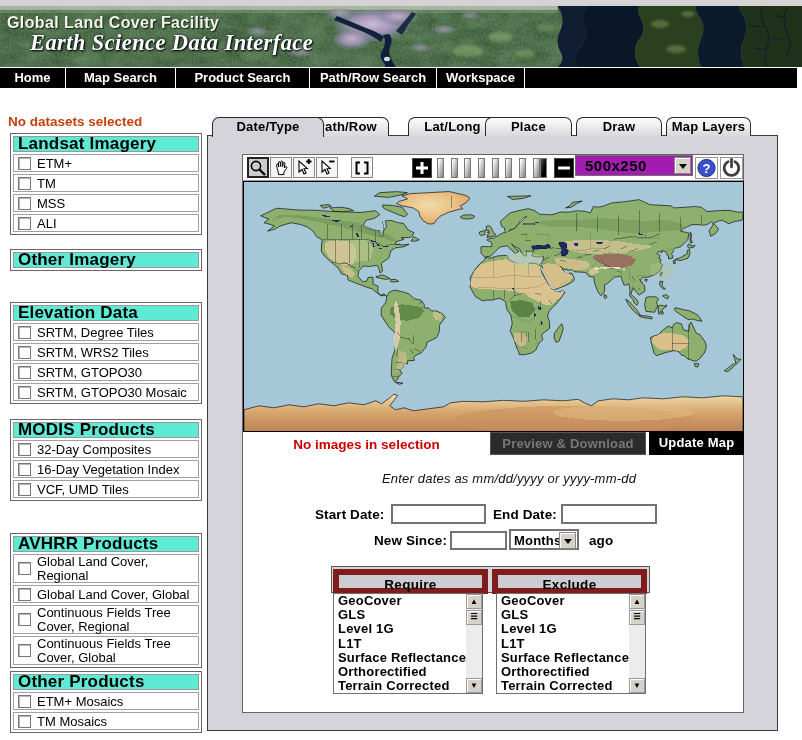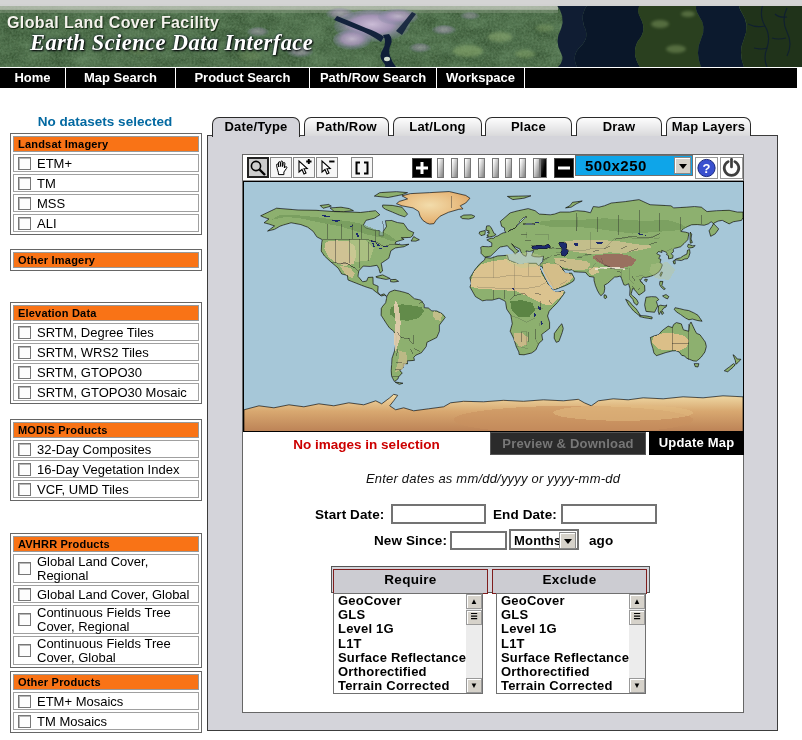--- a/index.html
+++ b/index.html
@@ -3,51 +3,51 @@
 <style>
 *{margin:0;padding:0;box-sizing:border-box}
 body{font-family:"Liberation Sans",sans-serif;background:#fff;width:802px;height:740px;position:relative;overflow:hidden}
 .abs{position:absolute}
 #topstrip{left:0;top:0;width:802px;height:5px;background:#d4d4d4}
 #photo{left:0;top:4px;width:802px;height:63px;overflow:hidden;background:#2f4e2d}
 #gl{left:7px;top:14px;color:#f4f2ec;font-size:16px;font-weight:bold;letter-spacing:0.4px;text-shadow:1px 1px 1px #12260f;z-index:9}
 #esdi{left:30px;top:30px;color:#fff;font-family:"Liberation Serif",serif;font-style:italic;font-weight:bold;font-size:22.5px;letter-spacing:0.4px;text-shadow:1px 1px 2px #000,0 0 3px #123;z-index:9}
 #nav{left:0;top:68px;width:797px;height:20px;background:#000;}
 #nav span{position:absolute;top:0;height:20px;color:#fff;font-size:13px;font-weight:bold;text-align:center;line-height:20px;border-right:1px solid #fff}
-#nodat{left:8px;top:114px;width:194px;text-align:center;color:#0369a1;font-weight:bold;font-size:13.5px}
+#nodat{left:8px;top:114px;width:194px;text-align:left;color:#c2410c;font-weight:bold;font-size:13.5px}
 .sbt{position:absolute;left:10px;width:192px;border:1px solid #666;background:#fff;border-spacing:2px;border-collapse:separate;table-layout:fixed}
-.sbt th{background:#f97316;border:1px solid #999;font-size:11px;font-weight:bold;text-align:left;padding:0 0 0 4px;height:14px;line-height:14px;letter-spacing:0.2px}
+.sbt th{background:#5eead4;border:1px solid #999;font-size:17px;font-weight:bold;text-align:left;padding:0 0 0 4px;height:14px;line-height:14px;letter-spacing:0.2px}
 .sbt td{border:1px solid #a0a0a0;font-size:13px;padding:0 0 0 4px;height:18px;line-height:14px;vertical-align:middle}
 .cb{display:inline-block;width:13px;height:13px;background:#fdfdfd;border:1px solid #777;box-shadow:inset 1px 1px 0 #b8b8b8;vertical-align:middle;margin-right:6px}
 .lnk{color:#000;display:inline-block;vertical-align:middle;white-space:nowrap;line-height:13.5px}
 .lnk.wr{white-space:normal;max-width:158px}
 .tab{position:absolute;top:117px;height:19px;border:1px solid #2a2a2a;border-bottom:none;border-radius:7px 7px 0 0;background:linear-gradient(#fdfdfd,#d9d9db);font-size:13px;font-weight:bold;text-align:center;line-height:17px;letter-spacing:0.2px;z-index:3}
 .tab.act{background:#d4d4da;height:20px;z-index:5}
 #gray{left:207px;top:135px;width:571px;height:596px;background:#d4d4da;border:1px solid #3c3c3c;z-index:1}
 #panel{left:242px;top:154px;width:502px;height:559px;background:#fff;border:1px solid #666;z-index:2}
 #tbar{left:0;top:0;width:500px;height:26px;background:#fff;border-bottom:1px solid #999}
 .tbtn{position:absolute;top:2px;width:22px;height:21px;background:#f6f6f6;border:1px solid #888}
 .tbtn.prs{background:#ccc;border:2px solid #222}
 .zbtn{position:absolute;top:3px;width:20px;height:20px;background:#000;color:#fff;font-weight:bold;text-align:center;line-height:18px;font-size:17px;border:1px solid #444}
 .zbar{position:absolute;top:3px;width:7px;height:20px;background:linear-gradient(105deg,#fdfdfd 10%,#8d8d8d 90%);border:1px solid #777}
 .zbar.drk{background:linear-gradient(105deg,#555 0%,#000 60%)}
-#szsel{position:absolute;left:332px;top:0;width:118px;height:21px;background:#0ea5e9;border:1px solid #707070}
+#szsel{position:absolute;left:332px;top:0;width:118px;height:21px;background:#a21caf;border:1px solid #707070}
 #szsel b{font-size:15px;line-height:19px;padding-left:9px;letter-spacing:0.5px}
 .dd{position:absolute;right:1px;top:1px;width:17px;height:17px;background:#d6d2ca;border:1px solid #888;box-shadow:inset 1px 1px 0 #fff}
 .dd:after{content:"";position:absolute;left:4px;top:6px;border-left:4px solid transparent;border-right:4px solid transparent;border-top:5px solid #000}
 .rbtn{position:absolute;top:2px;width:23px;height:22px;background:#fff;border:1px solid #999}
 #mapbox{left:0;top:26px;width:501px;height:251px;border:1px solid #000;background:#a6c7d8;overflow:hidden}
 #redmsg{left:0;top:282px;width:247px;text-align:center;color:#cc0000;font-weight:bold;font-size:13.5px}
 #prevb{left:247px;top:277px;width:156px;height:23px;background:#2b2b2b;color:#777;font-weight:bold;font-size:13px;text-align:center;line-height:22px;border:1px solid #555;letter-spacing:0.2px}
 #updb{left:406px;top:277px;width:95px;height:23px;background:#000;color:#fff;font-weight:bold;font-size:13px;text-align:center;line-height:22px;letter-spacing:0.2px}
-#entdt{left:0;top:316px;width:500px;text-align:center;font-style:italic;font-size:13px;color:#111;letter-spacing:0.2px}
+#entdt{left:16px;top:316px;width:500px;text-align:center;font-style:italic;font-size:13px;color:#111;letter-spacing:0.2px}
 .flab{position:absolute;font-weight:bold;font-size:13.5px;letter-spacing:0.1px}
 .tin{position:absolute;background:#fff;border:2px solid #737373}
 #reqtab{left:88px;top:411px;width:319px;height:27px;border:1px solid #555;background:#d4d4da}
-#reqtab div{position:absolute;top:2px;height:25px;border:1px solid #7f1d1d;background:#ccccd2;font-weight:bold;font-size:13.5px;text-align:center;line-height:20px;letter-spacing:0.3px}
+#reqtab div{position:absolute;top:2px;height:25px;border:6px solid #7f1d1d;background:#ccccd2;font-weight:bold;font-size:13.5px;text-align:center;line-height:20px;letter-spacing:0.3px}
 .lbox{position:absolute;background:#fff;border:1px solid #707070;font-weight:bold;font-size:13px}
 .lbox .it{padding-left:4px;line-height:14.2px;white-space:nowrap;letter-spacing:0.2px}
 .sb{position:absolute;right:0;top:0;width:16px;height:100%;background:#ececec}
 .sbb{position:absolute;left:0;width:16px;height:15px;background:#d6d2ca;border:1px solid #999;box-shadow:inset 1px 1px 0 #fff;font-size:8px;text-align:center;line-height:13px;color:#000}
 </style></head>
 <body>
 <div id="topstrip" class="abs"></div>
 <div id="photo" class="abs"><svg width="802" height="63" viewBox="0 0 802 63">
 <defs>
 <filter id="grain" x="0" y="0" width="100%" height="100%">
@@ -209,23 +209,23 @@
         <th>Other Products</th>
       </tr>
       <tr>
         <td><span class="cb"></span><span class="lnk">ETM+ Mosaics</span></td>
       </tr>
       <tr>
         <td><span class="cb"></span><span class="lnk">TM Mosaics</span></td>
       </tr>
     </tbody>
   </table>
-<div class="tab act" style="left:212px;width:88px">Date/Type</div>
+<div class="tab act" style="left:212px;width:112px">Date/Type</div>
 <div class="tab" style="left:304px;width:85px">Path/Row</div>
-<div class="tab" style="left:393px;width:89px">Lat/Long</div>
+<div class="tab" style="left:408px;width:89px">Lat/Long</div>
 <div class="tab" style="left:485px;width:87px">Place</div>
 <div class="tab" style="left:576px;width:86px">Draw</div>
 <div class="tab" style="left:666px;width:85px">Map Layers</div>
 <div id="gray" class="abs"></div>
 <div id="panel" class="abs">
 <div id="tbar" class="abs">
 <div class="tbtn prs" style="left:4px"><svg width="18" height="18" viewBox="0 0 18 18">
           <circle cx="7" cy="7" r="4.6" fill="none" stroke="#000" stroke-width="1.6"></circle>
           <line x1="10.5" y1="10.5" x2="16" y2="16" stroke="#000" stroke-width="2.4"></line>
         </svg></div>

